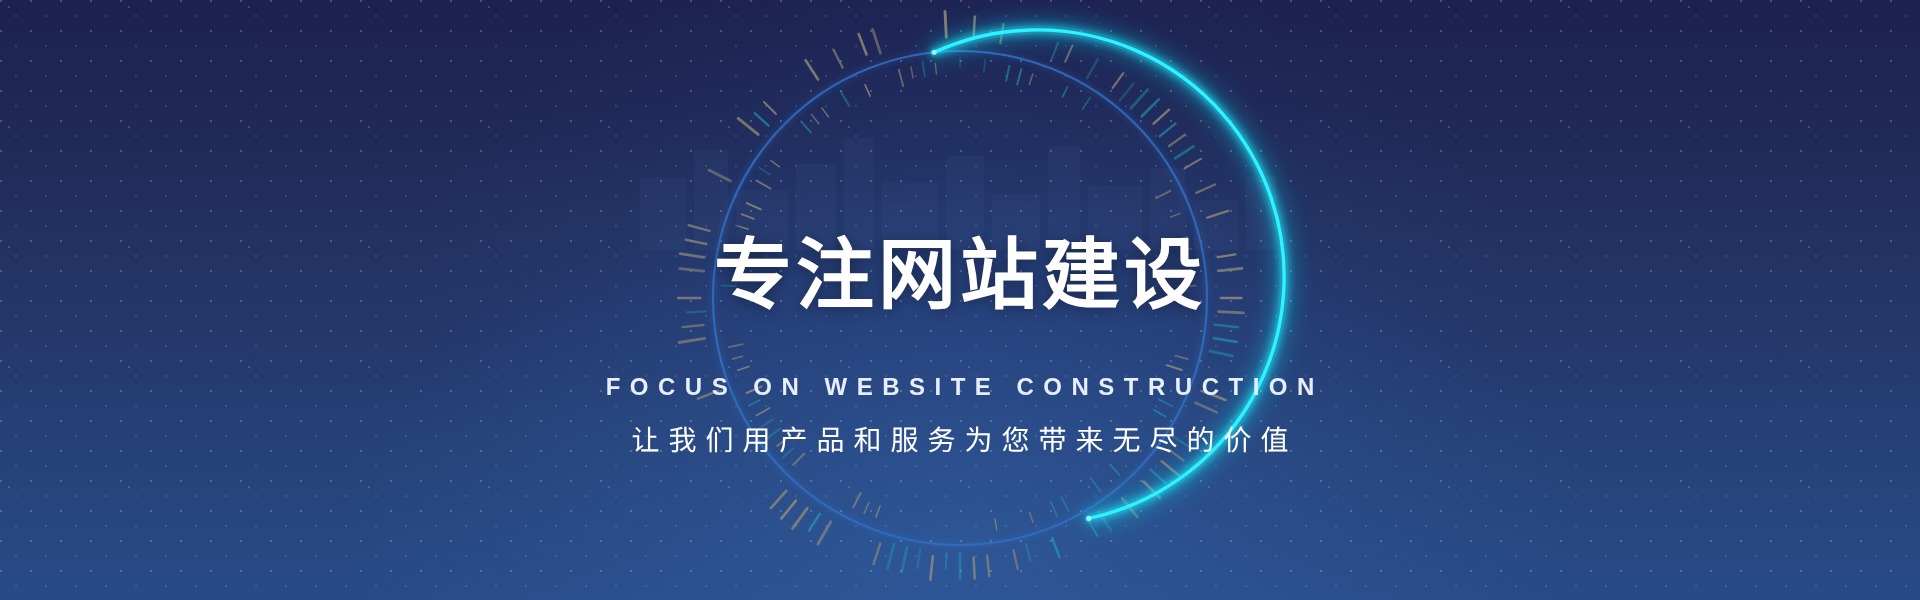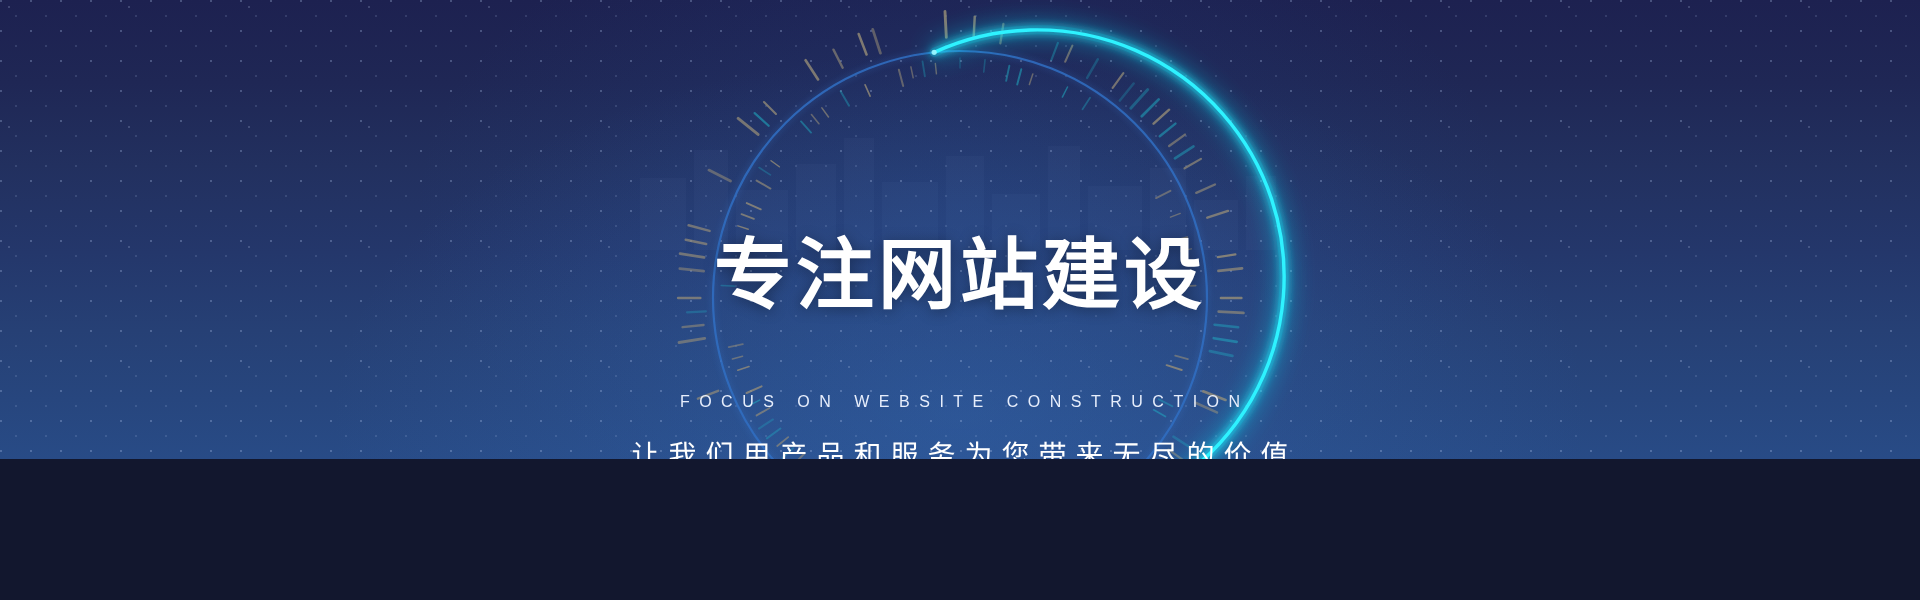--- a/index.html
+++ b/index.html
@@ -6,21 +6,21 @@
   html, body {
     margin: 0;
     padding: 0;
     background: #12172e;
   }
   * { box-sizing: border-box; }
 
   .banner {
     position: relative;
     width: 1920px;
-    height: 459px;
+    height: 600px;
     overflow: hidden;
     font-family: "Liberation Sans", "DejaVu Sans", sans-serif;
     background: linear-gradient(180deg,
         #1d2150 0%,
         #1f2755 18%,
         #22305f 36%,
         #24376b 55%,
         #264075 72%,
         #27467e 87%,
         #284b86 100%);
@@ -95,27 +95,27 @@
     font-size: 78px;
     line-height: 86px;
     font-weight: bold;
     color: #ffffff;
     letter-spacing: 4px;
     white-space: nowrap;
     text-shadow: 0 2px 14px rgba(0,0,0,0.35);
   }
 
   .subtitle-en {
-    margin-top: 19px;
-    font-size: 16px;
+    margin-top: 4px;
+    font-size: 24px;
     line-height: 26px;
     color: #e7eefc;
     letter-spacing: 9.5px;
     white-space: nowrap;
-    font-weight: normal;
+    font-weight: bold;
     text-indent: 9.5px;
   }
 
   .tagline-cn {
     margin-top: 22px;
     font-size: 28px;
     line-height: 38px;
     color: #ffffff;
     letter-spacing: 9px;
     white-space: nowrap;

